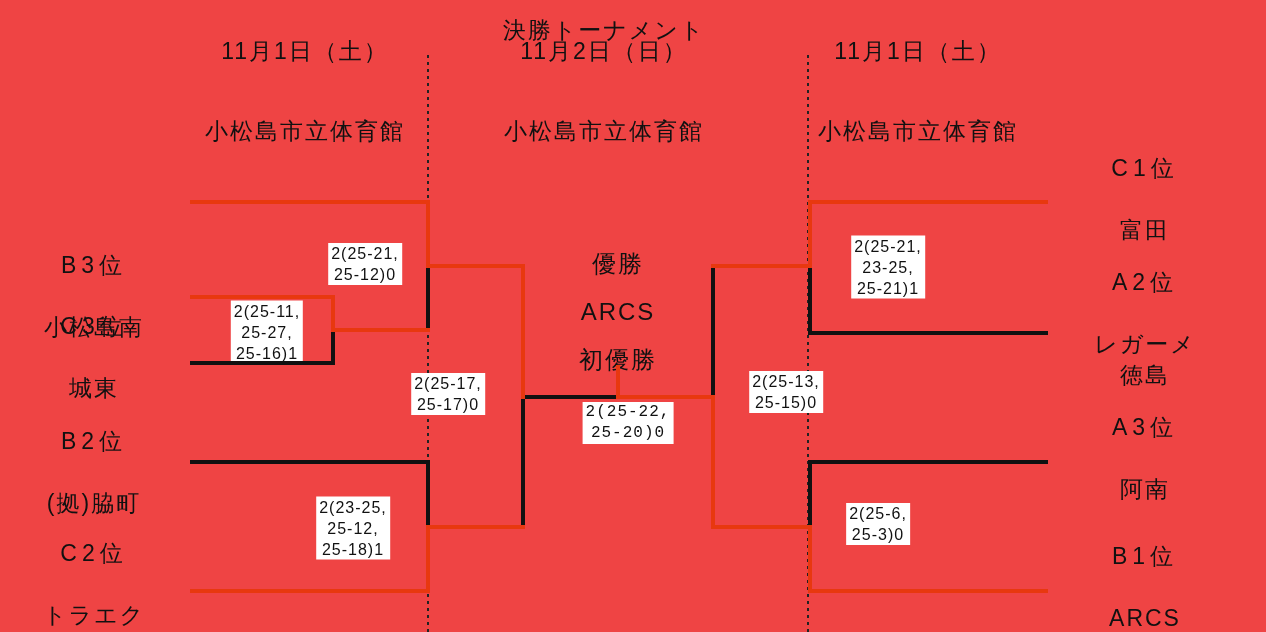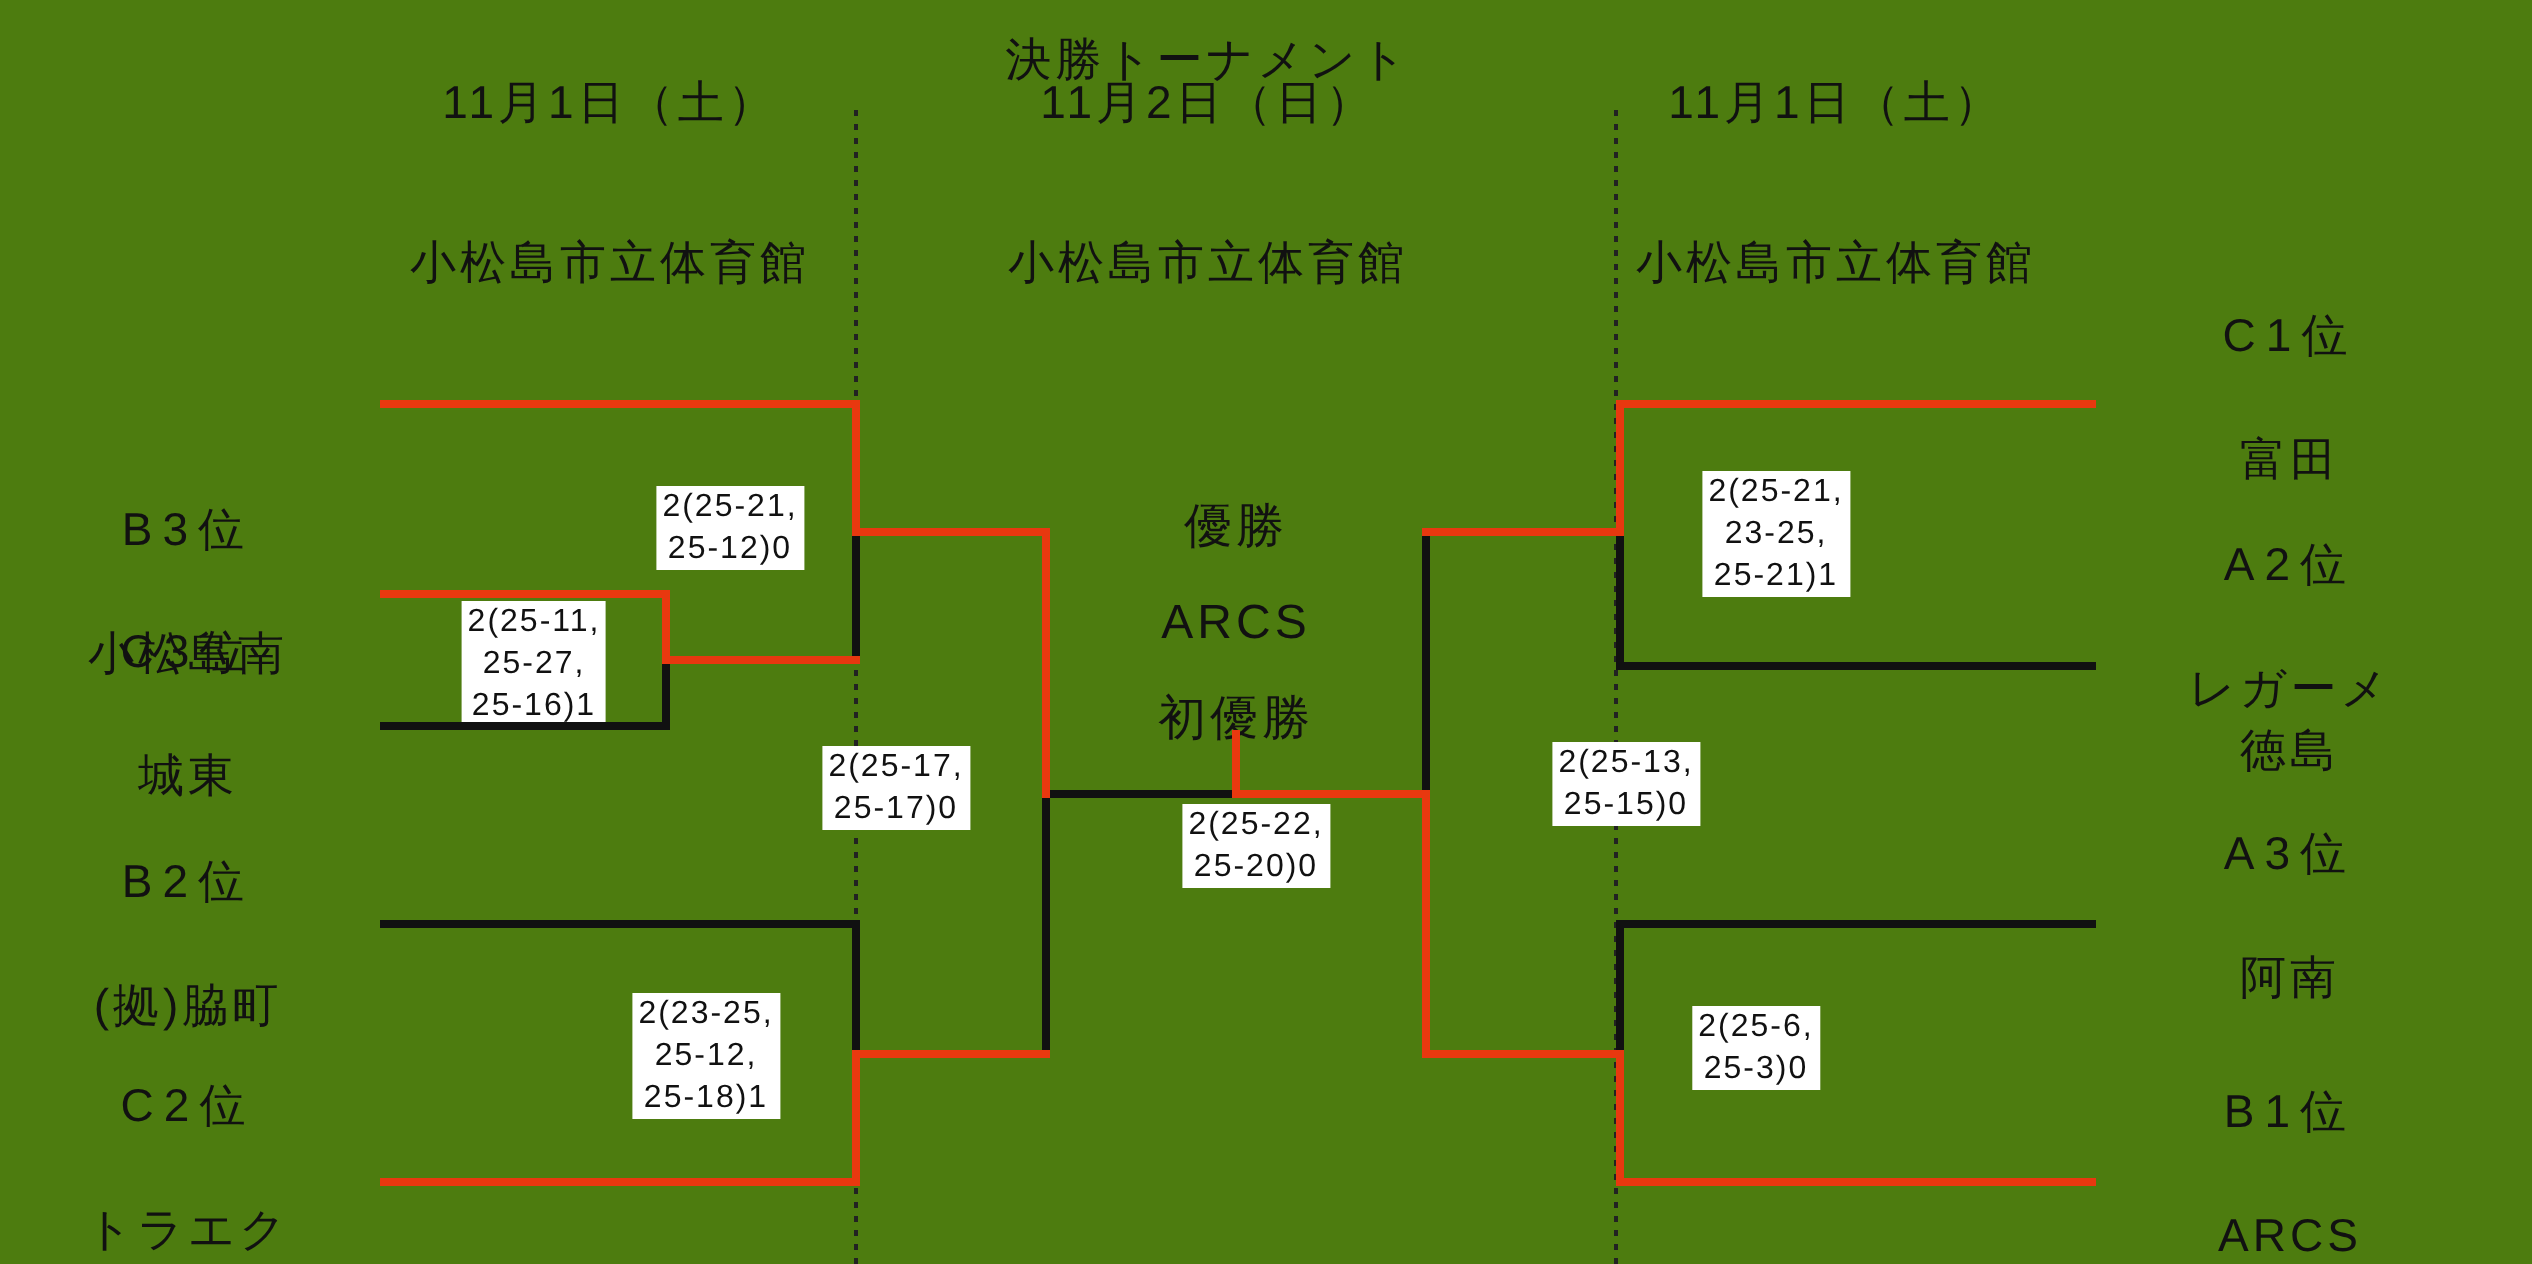--- a/index.html
+++ b/index.html
@@ -1,17 +1,17 @@
 <!DOCTYPE html>
 <html style="--red: #e8380f; --black: #111111;"><head>
 <meta charset="utf-8">
 <style>
   html,body{margin:0;padding:0;background:#fff;}
   #stage{
-    position:relative;width:1266px;height:632px;background:#4d7c0f;overflow:hidden;
+    position:relative;width:1266px;height:632px;background:#ef4444;overflow:hidden;
     font-family:"Liberation Sans","DejaVu Sans",sans-serif;color:#111;
   }
   .txt{position:absolute;transform:translate(-50%,-50%);text-align:center;white-space:pre-line;}
   .title{font-size:23px;letter-spacing:2px;font-weight:500;}
   .header{font-size:23px;letter-spacing:2px;line-height:40px;font-weight:500;}
   .header span{display:block;}
   .team{font-size:23px;line-height:31px;font-weight:500;}
   .team .seed{display:block;letter-spacing:5px;}
   .team .name{display:block;letter-spacing:2px;}
   .champion{font-size:24px;line-height:24px;font-weight:500;}
@@ -92,26 +92,26 @@
   <div class="txt score" style="left:365px;top:264px;">2(25-21,
 25-12)0</div>
   <div class="txt score" style="left:267px;top:332px;">2(25-11,
 25-27,
 25-16)1</div>
   <div class="txt score" style="left:448px;top:394px;">2(25-17,
 25-17)0</div>
   <div class="txt score" style="left:353px;top:528px;">2(23-25,
 25-12,
 25-18)1</div>
-  <div class="txt score" style="left:628px;top:423px;">2(25-22,
+  <div class="txt score" style="left:628px;top:423px;font-family:Liberation Mono, monospace;">2(25-22,
 25-20)0</div>
   <div class="txt score" style="left:888px;top:267px;">2(25-21,
 23-25,
 25-21)1</div>
-  <div class="txt score" style="left:813px;top:392px;">2(25-13,
+  <div class="txt score" style="left:786px;top:392px;">2(25-13,
 25-15)0</div>
   <div class="txt score" style="left:878px;top:524px;">2(25-6,
 25-3)0</div>
 
   <div class="seg hseg" style="left:190px;top:361px;width:145px;"></div>
   <div class="seg vseg" style="left:331px;top:330px;height:33px;"></div>
   <div class="seg vseg" style="left:426px;top:266px;height:66px;"></div>
   <div class="seg hseg" style="left:190px;top:460px;width:240px;"></div>
   <div class="seg vseg" style="left:426px;top:460px;height:67px;"></div>
   <div class="seg vseg" style="left:521px;top:397px;height:132px;"></div>

